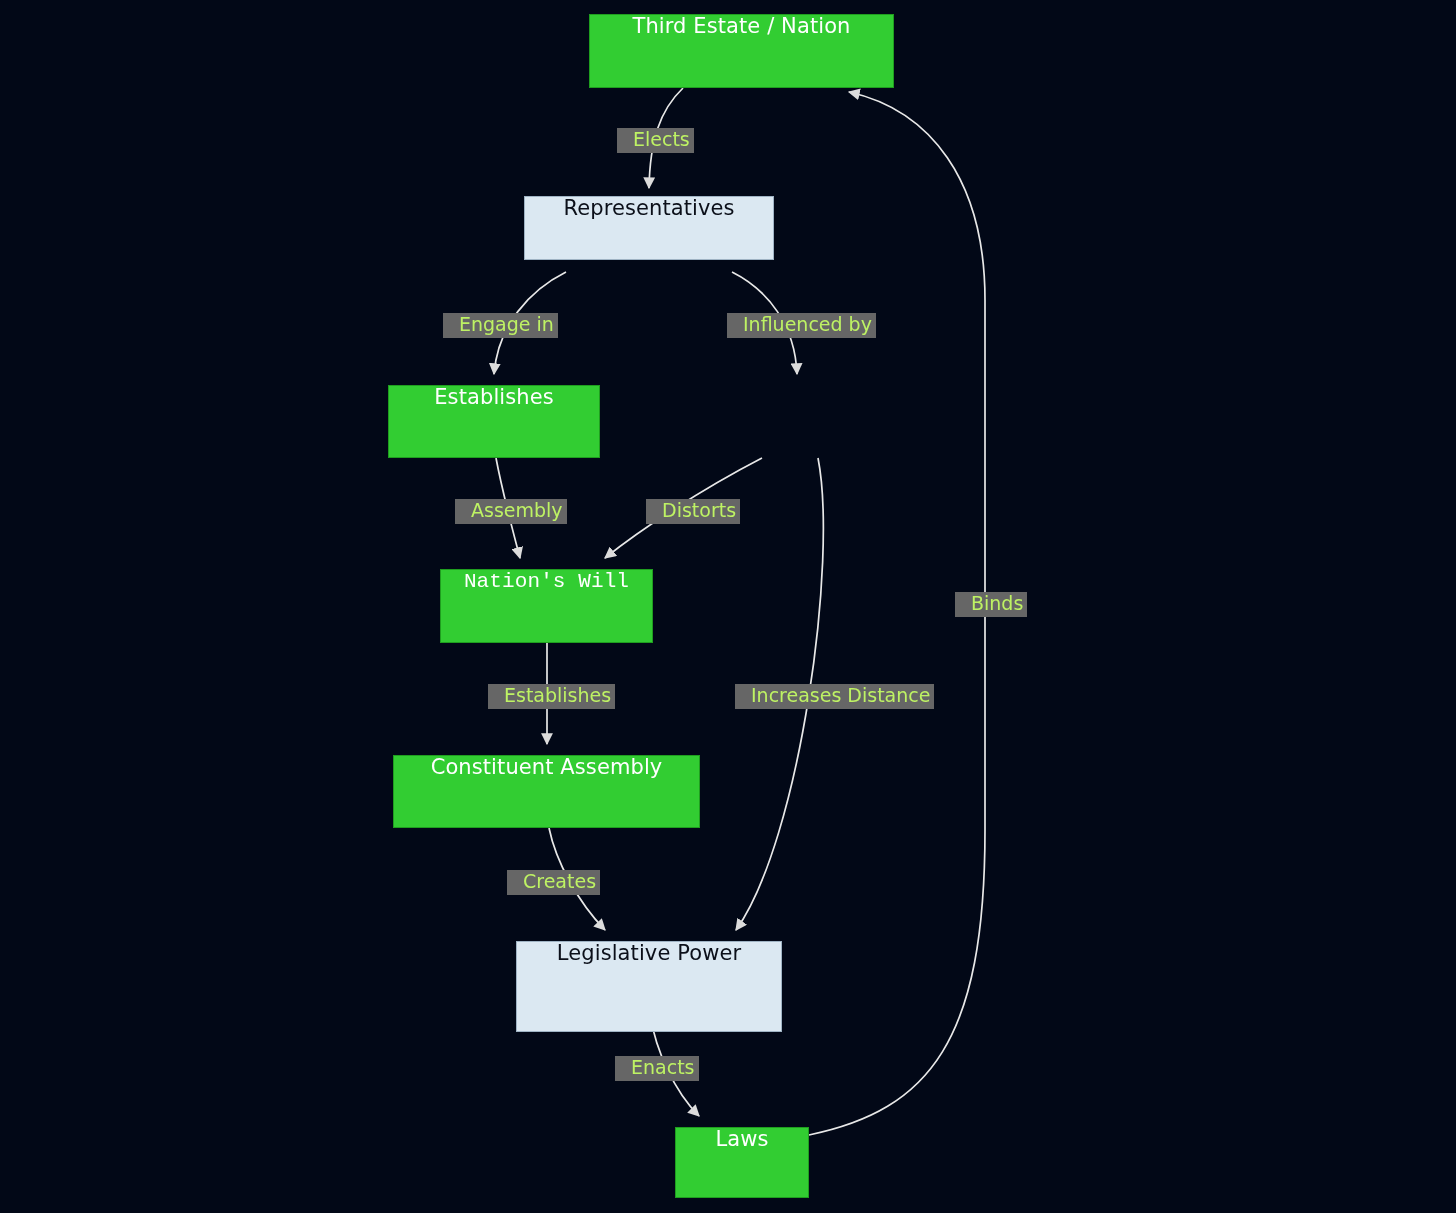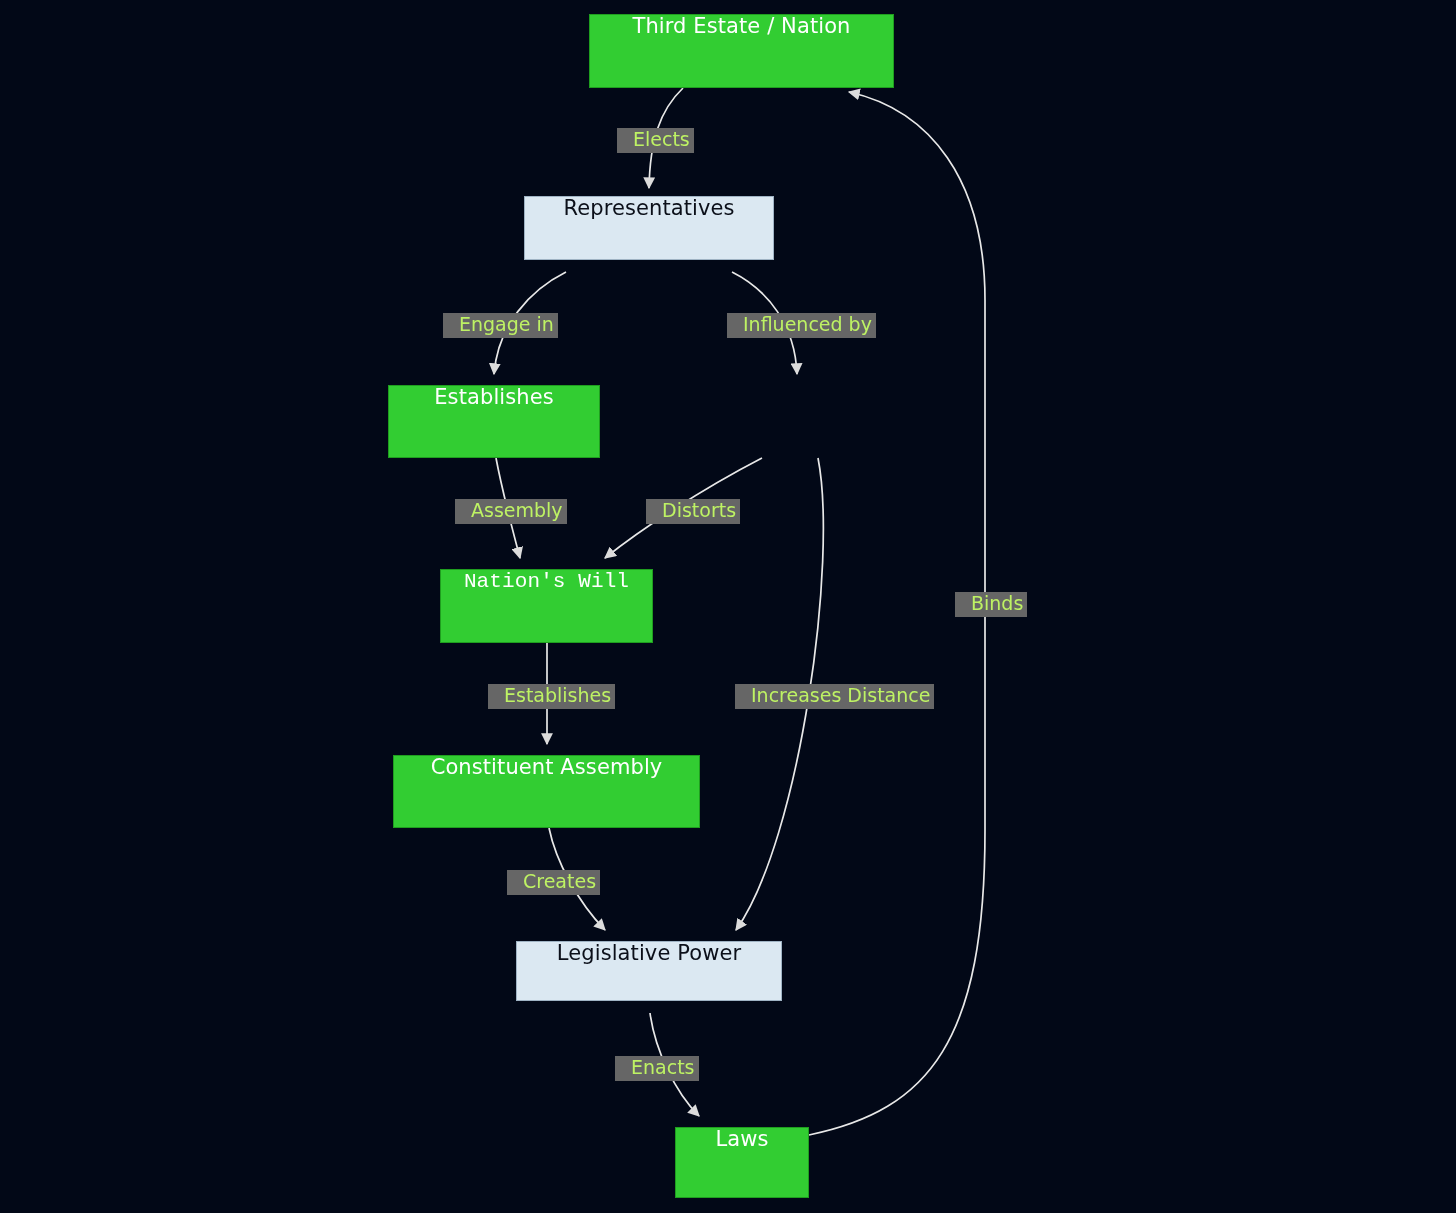--- a/index.html
+++ b/index.html
@@ -100,21 +100,21 @@
 
 
   <div class="node green" style="left:440px; top:569px; width:213px; height:74px;font-family:Liberation Mono, monospace;">
     <span>Nation's Will</span>
   </div>
 
   <div class="node green" style="left:393px; top:755px; width:307px; height:73px;">
     <span>Constituent Assembly</span>
   </div>
 
-  <div class="node plain" style="left:516px; top:941px; width:266px; height:60px;">
+  <div class="node plain" style="left:516px; top:941px; width:266px; height:91px;">
     <span>Legislative Power</span>
   </div>
 
   <div class="node green" style="left:675px; top:1127px; width:134px; height:71px;">
     <span>Laws</span>
   </div>
 
   <div class="edge-label" style="left:617px; top:128px;"><span>Elects</span></div>
 
   <div class="edge-label" style="left:443px; top:313px;"><span>Engage in</span></div>

